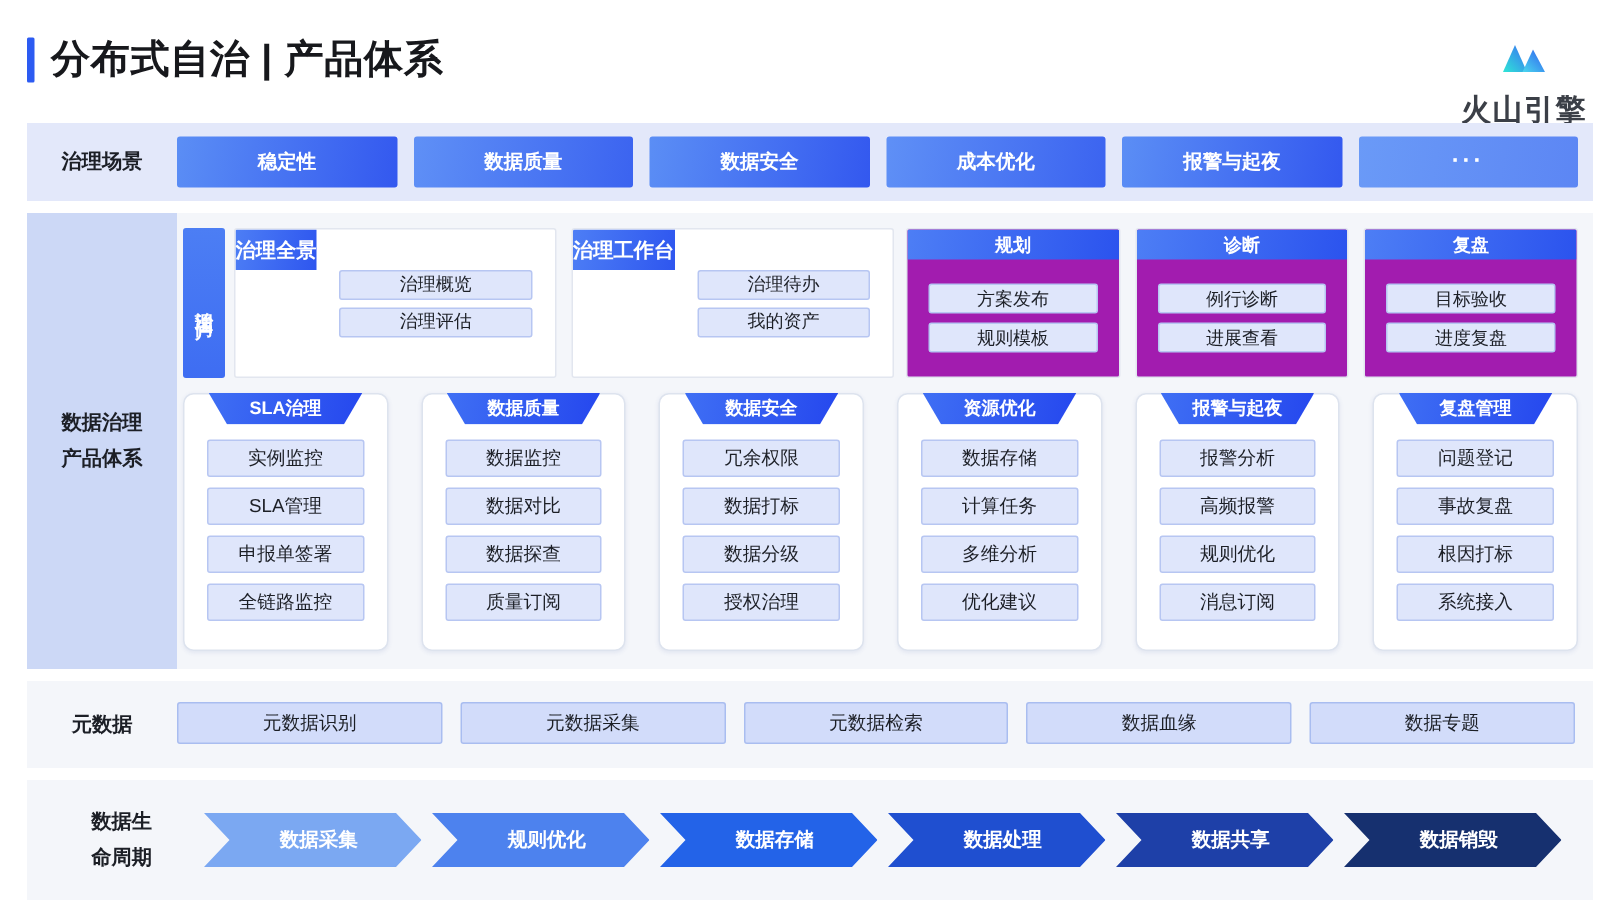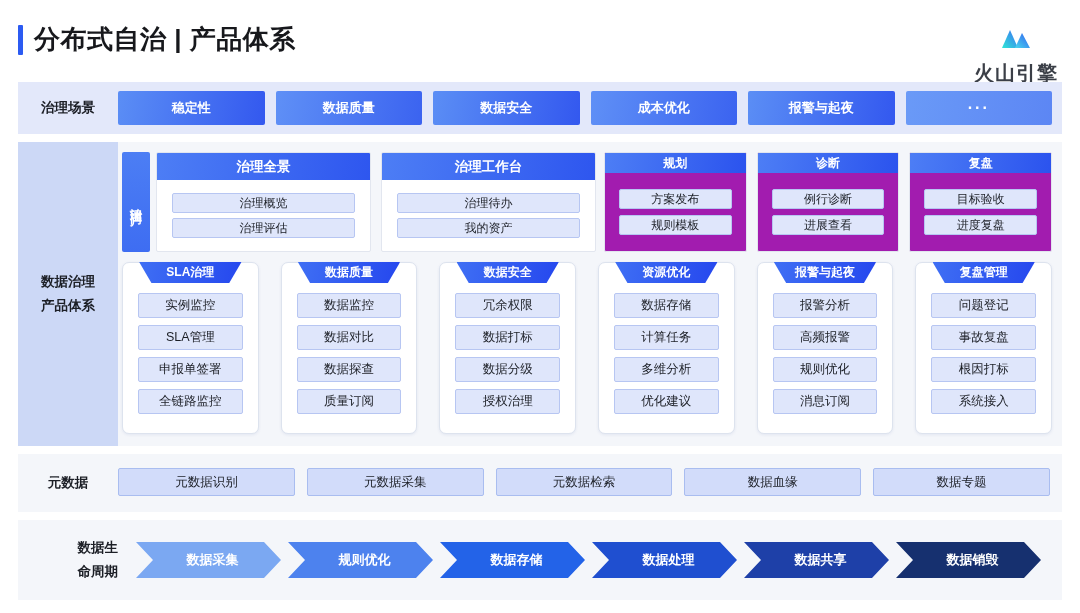--- a/index.html
+++ b/index.html
@@ -50,21 +50,21 @@
     background:linear-gradient(180deg,#4c7ef4 0%,#3e6df2 100%);
     border-radius:2px; color:#fff; font-size:12px; font-weight:bold;
     display:flex; align-items:center; justify-content:center;
   }
   .portal-tab span { writing-mode:vertical-rl; letter-spacing:2px; line-height:1; }
 
   
   .topcards { position:absolute; left:138px; top:10px; width:440px; height:100px; display:flex; gap:10px; }
   .topcard {
     flex:1; background:#fff; border:1px solid #e2e6ef; border-radius:2px;
-    display:flex; flex-direction:column; overflow:hidden;
+    display:flex; overflow:hidden;
   }
   .topcard-head {
     height:27px; background:linear-gradient(100deg,#4d7ef5 0%,#2e56ef 100%);
     color:#fff; font-size:13.5px; font-weight:bold;
     display:flex; align-items:center; justify-content:center;
   }
   .topcard-body { flex:1; padding:6px 15px 6px; display:flex; flex-direction:column; gap:5px; justify-content:center; }
   .pill {
     height:20px; background:#dfe6fb; border:1px solid #b7c6f2; border-radius:2px;
     font-size:12px; color:#1c1f26; display:flex; align-items:center; justify-content:center;
@@ -105,21 +105,21 @@
   
   #sec-meta { top:454px; height:58px; background:#f4f6fa; }
   .meta-row { position:absolute; left:100px; top:14px; right:12px; height:28px; display:flex; gap:12px; }
   .meta-pill {
     flex:1; background:#d2dcfa; border:1px solid #a9bdf0; border-radius:2px;
     font-size:12.5px; color:#1c1f26; display:flex; align-items:center; justify-content:center;
   }
 
   
   #sec-life { top:520px; height:80px; background:#f4f6fa; }
-  #sec-life .rowlabel { align-items:flex-end; padding-left:26px; }
+  #sec-life .rowlabel { align-items:center; padding-left:26px; }
   .life-row { position:absolute; left:118px; top:22px; right:14px; height:36px; display:flex; }
   .chev {
     flex:1; position:relative; height:36px; margin-right:7px;
     display:flex; align-items:center; justify-content:center;
     color:#fff; font-size:13px; font-weight:bold;
     clip-path: polygon(0 0, calc(100% - 17px) 0, 100% 50%, calc(100% - 17px) 100%, 0 100%, 17px 50%);
   }
   .chev:first-child { clip-path: polygon(0 0, calc(100% - 17px) 0, 100% 50%, calc(100% - 17px) 100%, 0 100%, 17px 50%); }
   .chev span { transform:translateX(4px); }
 </style>

